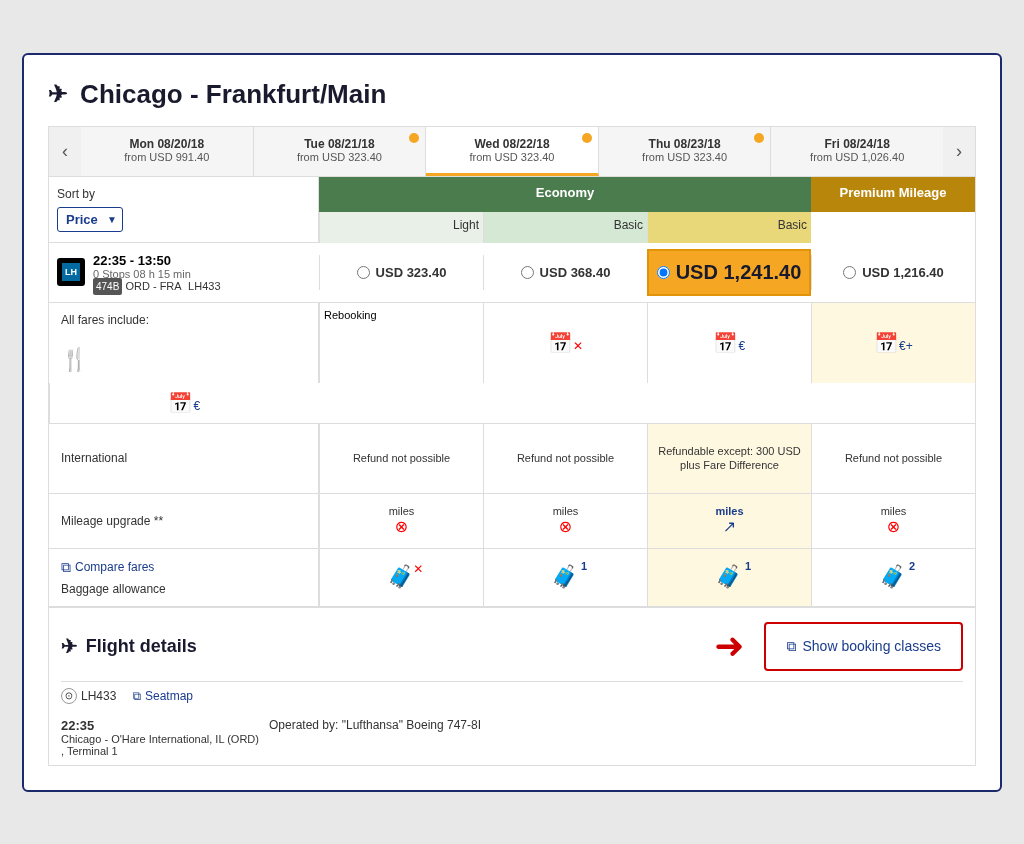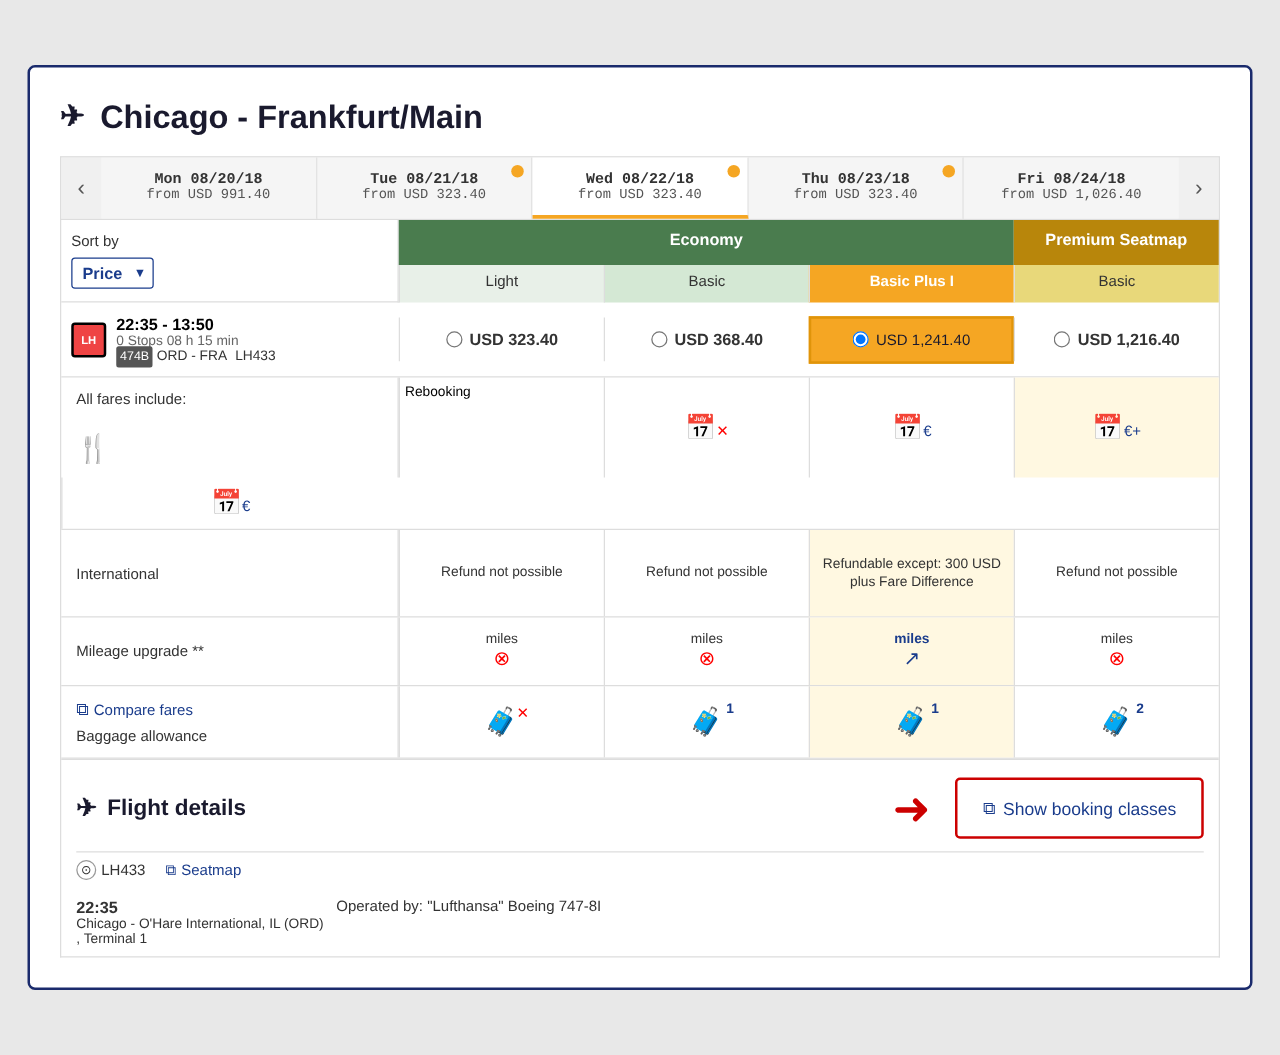--- a/index.html
+++ b/index.html
@@ -56,21 +56,20 @@
       flex: 1;
     }
     .date-tab {
       flex: 1;
       text-align: center;
       padding: 10px 6px;
       cursor: pointer;
       border-right: 1px solid #ddd;
       background: #f5f5f5;
       position: relative;
-      font-family: Liberation Mono, monospace;
     }
     .date-tab:last-child { border-right: none; }
     .date-tab.active {
       background: #fff;
       border-bottom: 3px solid #f5a623;
     }
     .date-tab .day-label {
       font-size: 12px;
       color: #333;
       font-weight: bold;
@@ -103,21 +102,21 @@
     .col-header.economy {
       background: #4a7c4e;
       color: #fff;
       grid-column: span 3;
     }
     .col-header.premium-economy {
       background: #b8860b;
       color: #fff;
     }
     .sub-header {
-      text-align: center;
+      text-align: right;
       padding: 6px 4px;
       font-size: 12px;
       color: #333;
       border-left: 1px solid #ddd;
     }
     .sub-header.light { background: #e8f0e8; }
     .sub-header.basic { background: #d4e8d4; }
     .sub-header.basic-plus { background: #f5a623; color: #fff; font-weight: bold; }
     .sub-header.prem-basic { background: #e8d87a; }
 
@@ -130,28 +129,28 @@
     }
     .flight-info {
       display: flex;
       align-items: center;
       padding: 10px 8px;
       gap: 8px;
     }
     .airline-logo {
       width: 28px;
       height: 28px;
-      border: 2px solid #000000;
+      border: 5px solid #000000;
       border-radius: 3px;
       display: flex;
       align-items: center;
       justify-content: center;
       font-size: 9px;
       color: #fff;
-      background: #ef4444;
+      background: #0369a1;
       font-weight: bold;
     }
     .flight-time {
       font-weight: bold;
       font-size: 13px;
     }
     .flight-stops {
       font-size: 11px;
       color: #666;
     }
@@ -175,22 +174,22 @@
     .price-cell .price-amount {
       font-size: 13px;
       color: #333;
       font-weight: bold;
     }
     .price-cell.selected-cell {
       background: #f5a623;
       border: 2px solid #e0940a;
     }
     .price-cell.selected-cell .price-amount {
-      font-size: 12px;
-      font-weight: normal;
+      font-size: 20px;
+      font-weight: bold;
       color: #1a1a2e;
     }
     .fare-feature-cell {
       text-align: center;
       padding: 8px 4px;
       border-left: 1px solid #ddd;
       display: flex;
       align-items: center;
       justify-content: center;
       flex-direction: column;
@@ -387,25 +386,24 @@
         <div class="sort-label" style="margin-bottom:6px;">Sort by</div>
         <div class="sort-select-wrap">
           <select class="sort-select">
             <option>Price</option>
           </select>
         </div>
       </div>
 
       <div class="col-header economy" style="grid-column: span 3;">Economy</div>
 
-      <div class="col-header premium-economy" style="text-align:center;padding:8px 4px;font-weight:bold;font-size:13px;color:#fff;">Premium Seatmap</div>
+      <div class="col-header premium-economy" style="text-align:center;padding:8px 4px;font-weight:bold;font-size:13px;color:#fff;">Premium Mileage</div>
 
       <div class="sub-header light">Light</div>
       <div class="sub-header basic">Basic</div>
-      <div class="sub-header basic-plus">Basic Plus I</div>
       <div class="sub-header prem-basic">Basic</div>
     </div>
 
     <div class="flight-row">
       <div class="flight-info">
         <div class="airline-logo">LH</div>
         <div>
           <div class="flight-time">22:35 - 13:50</div>
           <div class="flight-stops">0 Stops 08 h 15 min</div>
           <div class="flight-route">

